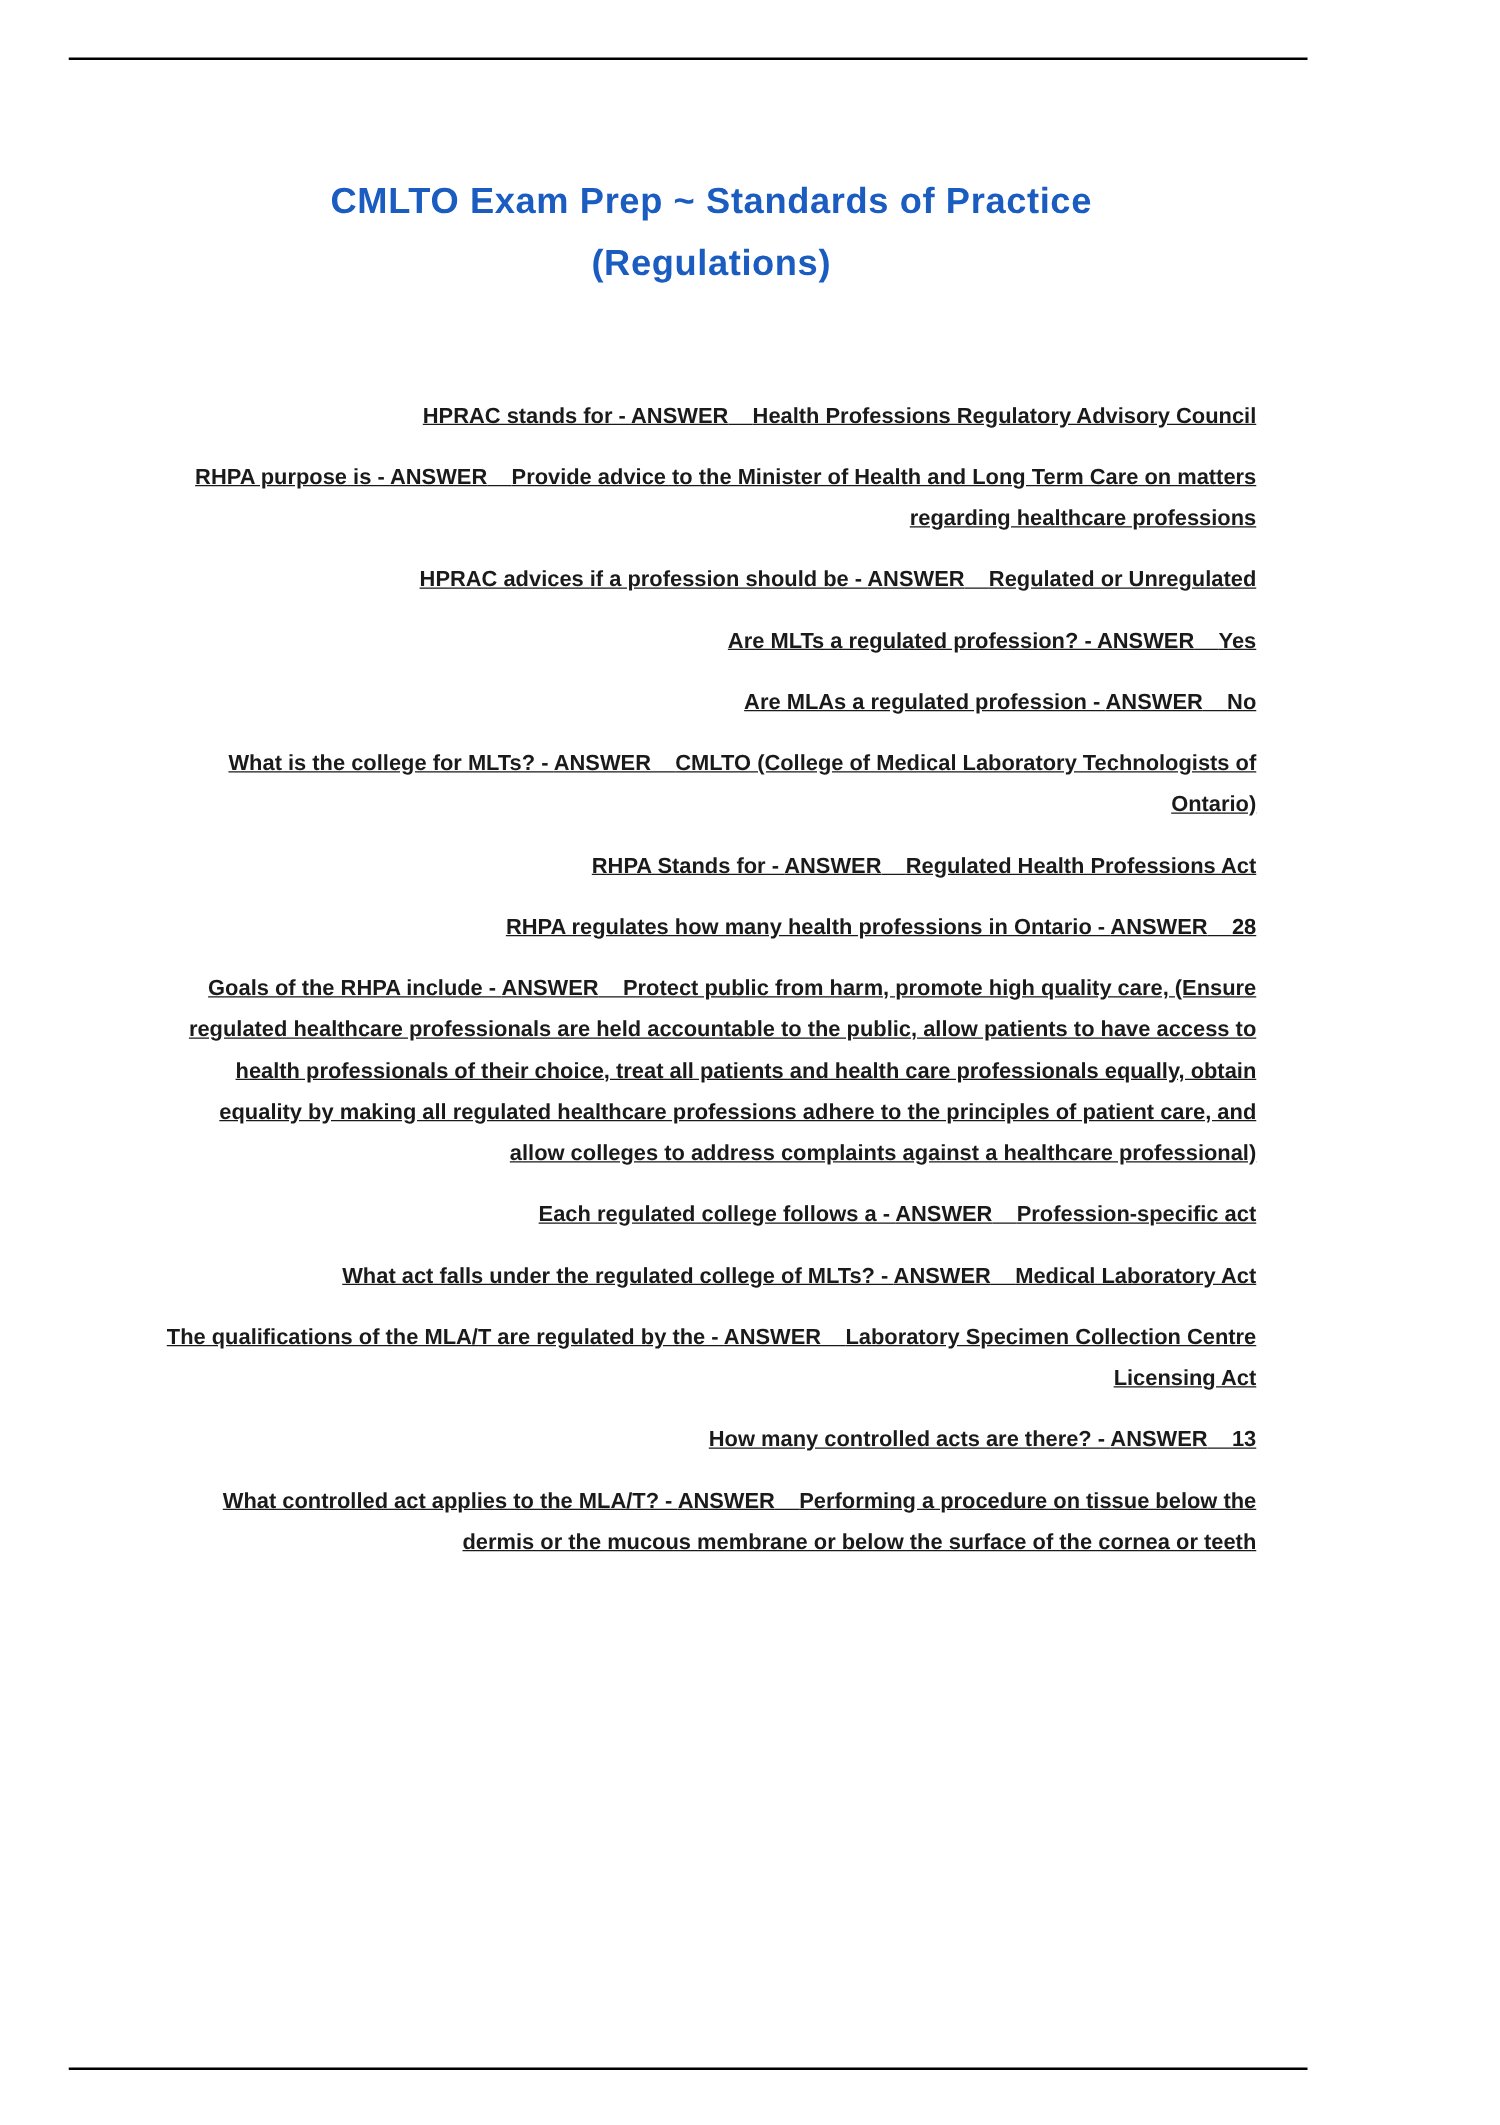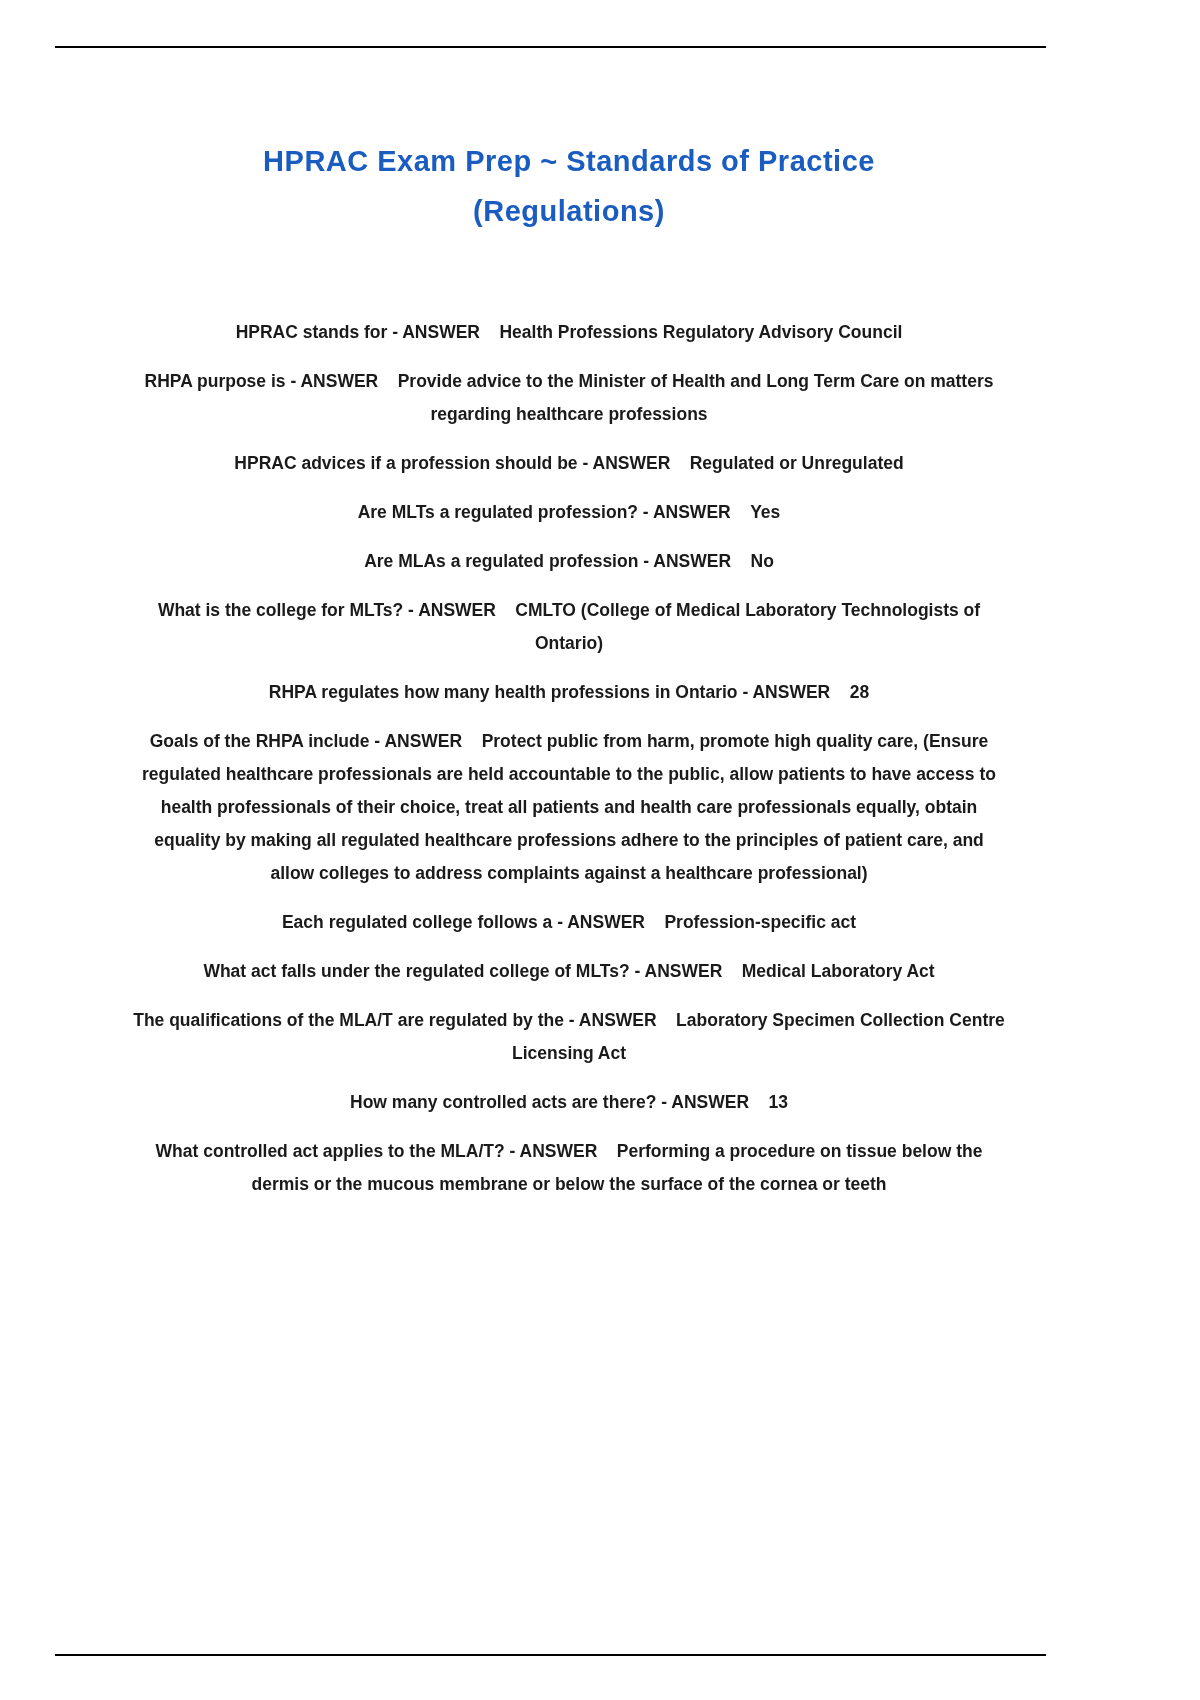--- a/index.html
+++ b/index.html
@@ -41,45 +41,47 @@
   }
   #qa-list {
     margin-top: 80px;
   }
   .qa-item {
     margin: 0 0 16px 0;
     color: #1a1a1a;
     font-size: 17.5px;
     font-weight: bold;
     line-height: 33px;
-    text-align: center;
+    text-align: right;
+    text-decoration: underline;
   }
   .answer-label {
     font-weight: bold;
   }
 </style>
 </head>
 <body>
 
 <div class="page">
   <div class="rule top"></div>
 
   <div class="content">
     <h1 class="title">
-      <span class="title-line">HPRAC Exam Prep ~ Standards of Practice</span>
+      <span class="title-line">CMLTO Exam Prep ~ Standards of Practice</span>
       <span class="title-line">(Regulations)</span>
     </h1>
 
     <div id="qa-list">
         <p class="qa-item"><span>HPRAC stands for - </span><span class="answer-label">ANSWER</span><span>&nbsp;&nbsp;&nbsp;&nbsp;</span><span>Health Professions Regulatory Advisory Council</span></p>
         <p class="qa-item"><span>RHPA purpose is - </span><span class="answer-label">ANSWER</span><span>&nbsp;&nbsp;&nbsp;&nbsp;</span><span>Provide advice to the Minister of Health and Long Term Care on matters regarding healthcare professions</span></p>
         <p class="qa-item"><span>HPRAC advices if a profession should be - </span><span class="answer-label">ANSWER</span><span>&nbsp;&nbsp;&nbsp;&nbsp;</span><span>Regulated or Unregulated</span></p>
         <p class="qa-item"><span>Are MLTs a regulated profession? - </span><span class="answer-label">ANSWER</span><span>&nbsp;&nbsp;&nbsp;&nbsp;</span><span>Yes</span></p>
         <p class="qa-item"><span>Are MLAs a regulated profession - </span><span class="answer-label">ANSWER</span><span>&nbsp;&nbsp;&nbsp;&nbsp;</span><span>No</span></p>
         <p class="qa-item"><span>What is the college for MLTs? - </span><span class="answer-label">ANSWER</span><span>&nbsp;&nbsp;&nbsp;&nbsp;</span><span>CMLTO (College of Medical Laboratory Technologists of Ontario)</span></p>
+        <p class="qa-item"><span>RHPA Stands for - </span><span class="answer-label">ANSWER</span><span>&nbsp;&nbsp;&nbsp;&nbsp;</span><span>Regulated Health Professions Act</span></p>
         <p class="qa-item"><span>RHPA regulates how many health professions in Ontario - </span><span class="answer-label">ANSWER</span><span>&nbsp;&nbsp;&nbsp;&nbsp;</span><span>28</span></p>
         <p class="qa-item"><span>Goals of the RHPA include - </span><span class="answer-label">ANSWER</span><span>&nbsp;&nbsp;&nbsp;&nbsp;</span><span>Protect public from harm, promote high quality care, (Ensure regulated healthcare professionals are held accountable to the public, allow patients to have access to health professionals of their choice, treat all patients and health care professionals equally, obtain equality by making all regulated healthcare professions adhere to the principles of patient care, and allow colleges to address complaints against a healthcare professional)</span></p>
         <p class="qa-item"><span>Each regulated college follows a - </span><span class="answer-label">ANSWER</span><span>&nbsp;&nbsp;&nbsp;&nbsp;</span><span>Profession-specific act</span></p>
         <p class="qa-item"><span>What act falls under the regulated college of MLTs? - </span><span class="answer-label">ANSWER</span><span>&nbsp;&nbsp;&nbsp;&nbsp;</span><span>Medical Laboratory Act</span></p>
         <p class="qa-item"><span>The qualifications of the MLA/T are regulated by the - </span><span class="answer-label">ANSWER</span><span>&nbsp;&nbsp;&nbsp;&nbsp;</span><span>Laboratory Specimen Collection Centre Licensing Act</span></p>
         <p class="qa-item"><span>How many controlled acts are there? - </span><span class="answer-label">ANSWER</span><span>&nbsp;&nbsp;&nbsp;&nbsp;</span><span>13</span></p>
         <p class="qa-item"><span>What controlled act applies to the MLA/T? - </span><span class="answer-label">ANSWER</span><span>&nbsp;&nbsp;&nbsp;&nbsp;</span><span>Performing a procedure on tissue below the dermis or the mucous membrane or below the surface of the cornea or teeth</span></p>
       </div>
   </div>
 

